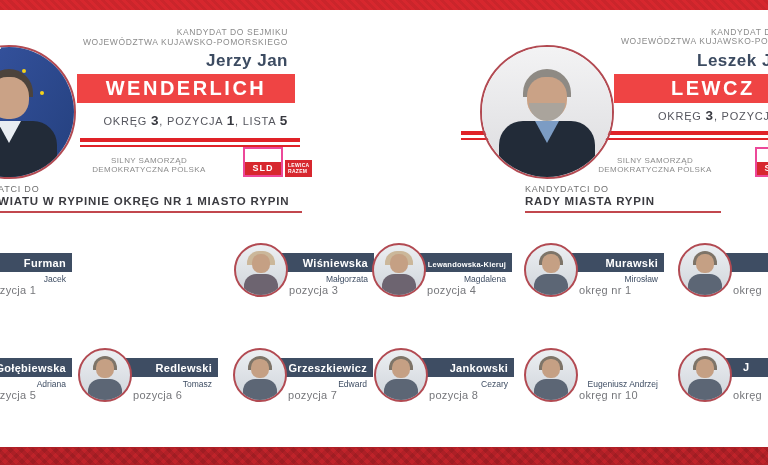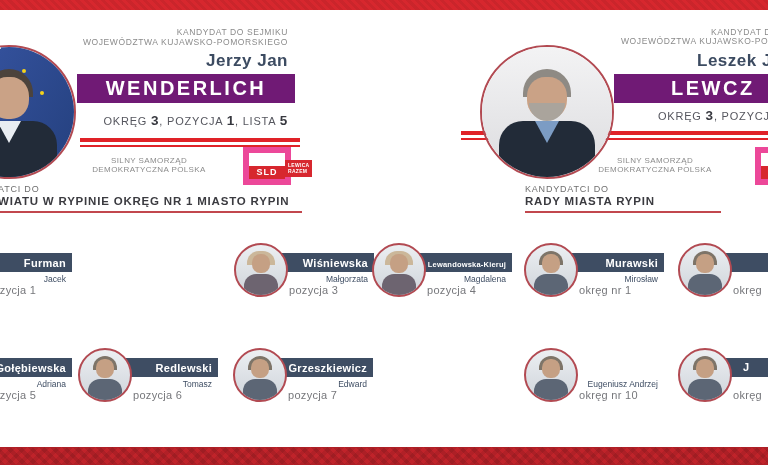--- a/index.html
+++ b/index.html
@@ -13,32 +13,32 @@
   .bar-bottom{position:absolute;left:0;top:447px;width:768px;height:18px;background:#c0232a;
     background-image:
       repeating-linear-gradient(45deg,rgba(0,0,0,.10) 0 4px,transparent 4px 8px),
       repeating-linear-gradient(-45deg,rgba(0,0,0,.08) 0 4px,transparent 4px 8px);}
 
   
   .b-head{position:absolute;font-size:8.5px;line-height:9.5px;letter-spacing:.6px;color:#8b8b8b;white-space:nowrap;}
   .b-head.ra{text-align:right;}
   .b-given{position:absolute;font-size:17px;font-weight:bold;color:#3c4b61;letter-spacing:.5px;white-space:nowrap;}
   .b-given.ra{text-align:right;}
-  .b-surbar{position:absolute;height:29px;background:#701a75;}
+  .b-surbar{position:absolute;height:29px;background:#ef4444;}
   .b-sur{color:#fff;font-size:20px;font-weight:bold;letter-spacing:2.5px;line-height:29px;white-space:nowrap;}
   .b-surbar.ctr{text-align:center;}
   .b-district{position:absolute;font-size:11px;color:#55565e;letter-spacing:.8px;white-space:nowrap;}
   .b-district.ra{text-align:right;}
   .b-district b{font-size:13.5px;color:#37383f;}
   .redline{position:absolute;background:#e02228;}
   .b-slogan{position:absolute;font-size:8px;line-height:9px;letter-spacing:.4px;color:#8b8b8b;text-align:center;}
 
   
   .logo{position:absolute;}
-  .logo-box{position:absolute;left:0;top:0;width:36px;height:26px;border:6px solid #ec4899;background:#fff;}
+  .logo-box{position:absolute;left:0;top:0;width:36px;height:26px;border:2px solid #ec4899;background:#fff;}
   .logo-sld{position:absolute;left:0;right:0;bottom:0;height:13px;background:#d7272e;color:#fff;
             font-size:9px;font-weight:bold;text-align:center;line-height:13px;letter-spacing:1px;}
   .logo-tag{position:absolute;left:42px;top:13px;width:27px;height:17px;background:#d7272e;color:#fff;
             font-size:5px;font-weight:bold;line-height:6px;padding:2px 0 0 3px;box-sizing:border-box;letter-spacing:.3px;}
 
   
   .bphoto{position:absolute;width:130px;height:130px;border-radius:50%;border:2px solid #b24a52;
           overflow:hidden;z-index:3;}
   .bphoto .bg{position:absolute;inset:0;}
   .bg-eu{background:linear-gradient(120deg,#cdd6e4 0 28%,#33509a 28%,#24407e);}
@@ -245,20 +245,32 @@
     </div>
     <div class="cfirst">Edward</div>
     <div class="photo">
         <div class="ph-hair"></div>
         <div class="ph-head"></div>
         <div class="ph-body"></div>
       </div>
     <div class="cpos">pozycja 7</div>
   </div>
 
+  <div class="cand" style="left:374px;top:348px;">
+    <div class="cbar">
+      <span class="csur">Jankowski</span>
+    </div>
+    <div class="cfirst">Cezary</div>
+    <div class="photo">
+        <div class="ph-hair"></div>
+        <div class="ph-head"></div>
+        <div class="ph-body"></div>
+      </div>
+    <div class="cpos">pozycja 8</div>
+  </div>
 
   <div class="cand" style="left:524px;top:243px;">
     <div class="cbar">
       <span class="csur">Murawski</span>
     </div>
     <div class="cfirst">Mirosław</div>
     <div class="photo">
         <div class="ph-hair"></div>
         <div class="ph-head"></div>
         <div class="ph-body"></div>

